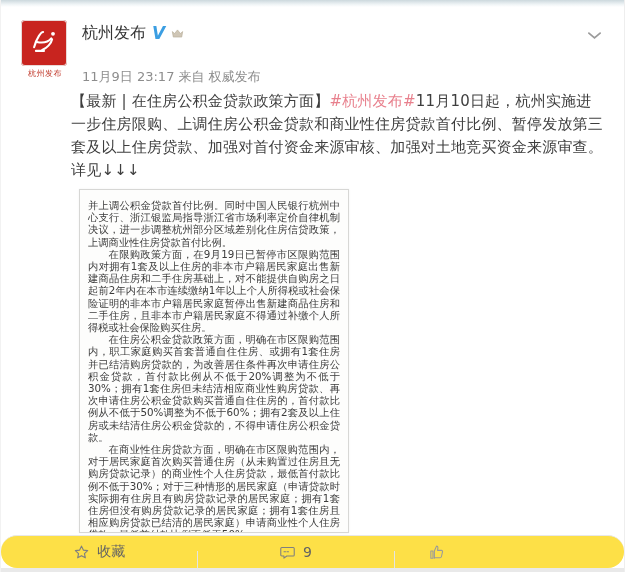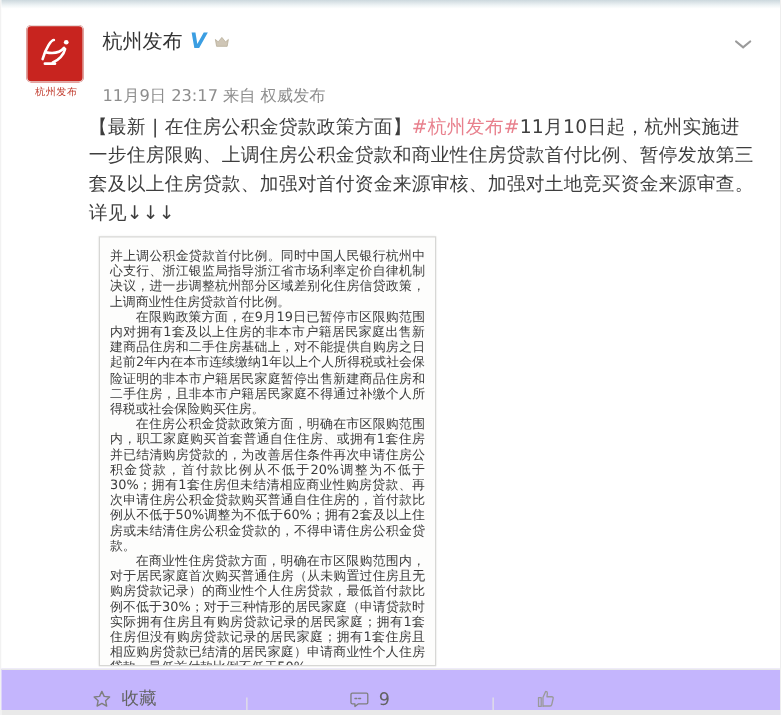--- a/index.html
+++ b/index.html
@@ -44,21 +44,21 @@
     box-shadow:0 0 2px rgba(0,0,0,.06);
   }
   .doc-image p {
     font-size:10.3px; line-height:12.2px; color:#3b3b3b; text-align:justify;
     filter:blur(0.35px);
   }
   .doc-image p + p { text-indent:2em; }
   
   .action-bar {
     position:absolute; left:0; right:0; bottom:4px; height:33px;
-    border-top:1px solid #e8e8e8; background:#c4b5fd; display:flex; align-items:flex-end;
+    border-top:1px solid #e8e8e8; background:#fde047; display:flex; align-items:center;border-radius:16px;
   }
   .action-cell {
     flex:1; display:flex; align-items:center; justify-content:center; gap:7px;
     color:#636363; font-size:14px; position:relative; cursor:pointer;
   }
   .action-cell + .action-cell::before {
     content:""; position:absolute; left:0; top:7px; height:19px; width:1px; background:#e4e4e4;
   }
   .action-cell .ico { display:flex; align-items:center; }
   .like-cell { justify-content:flex-start; padding-left:34px; }

